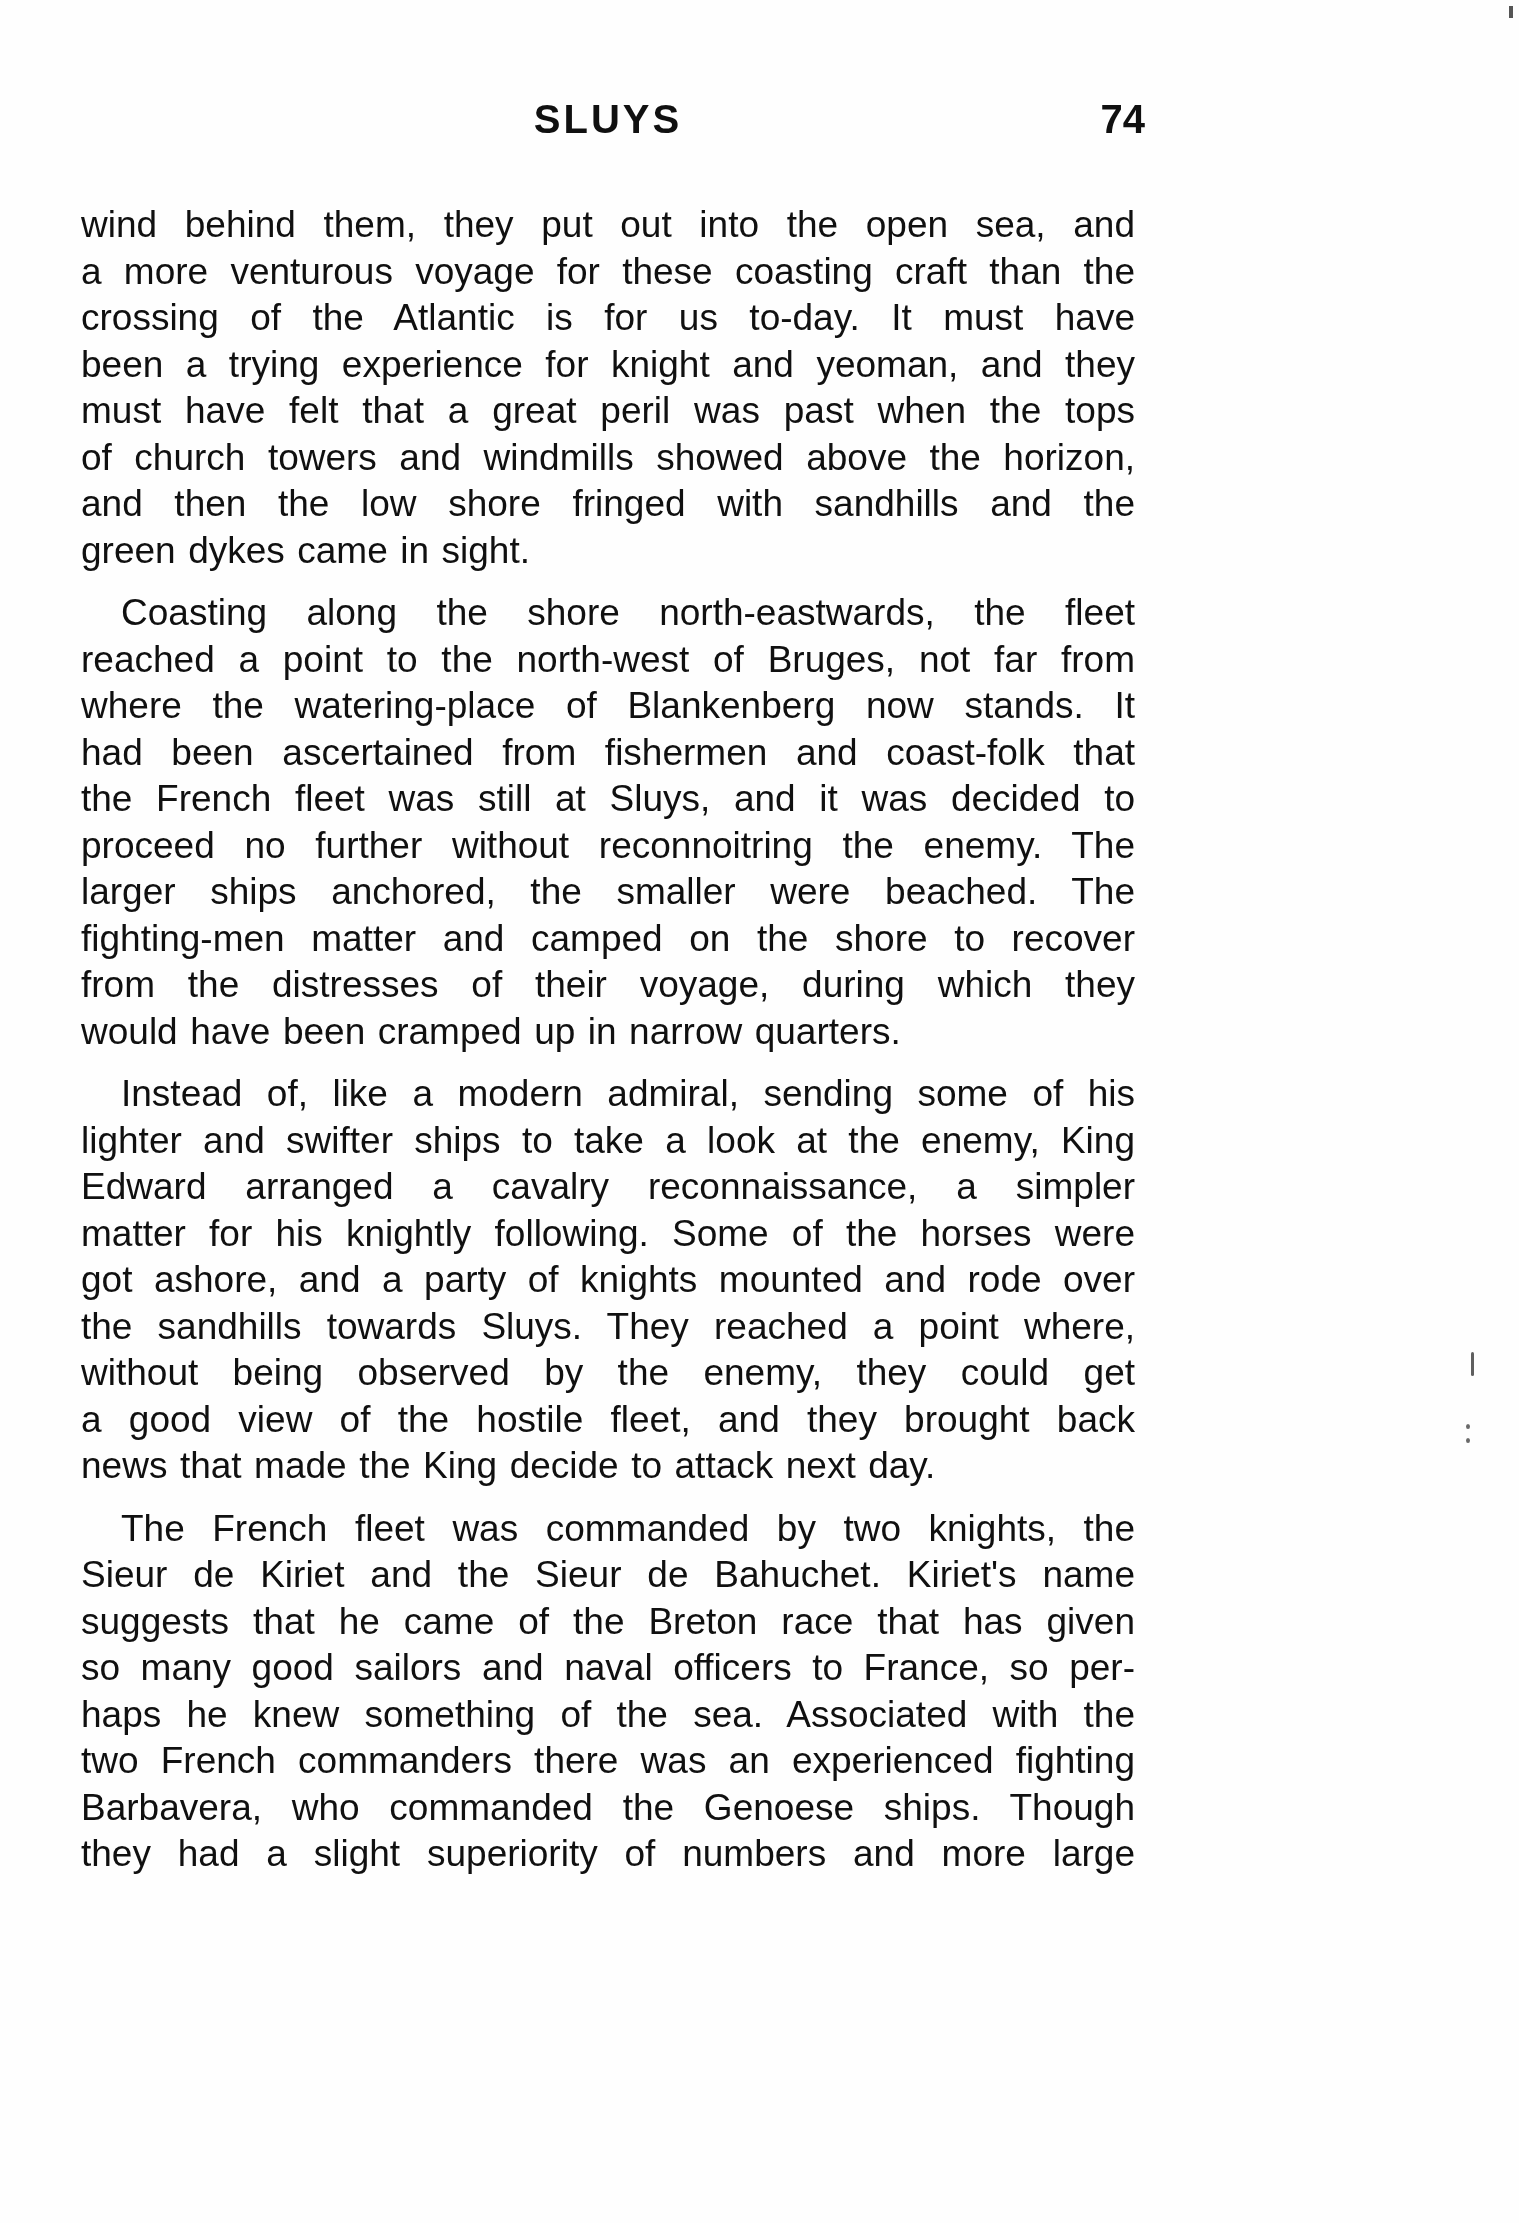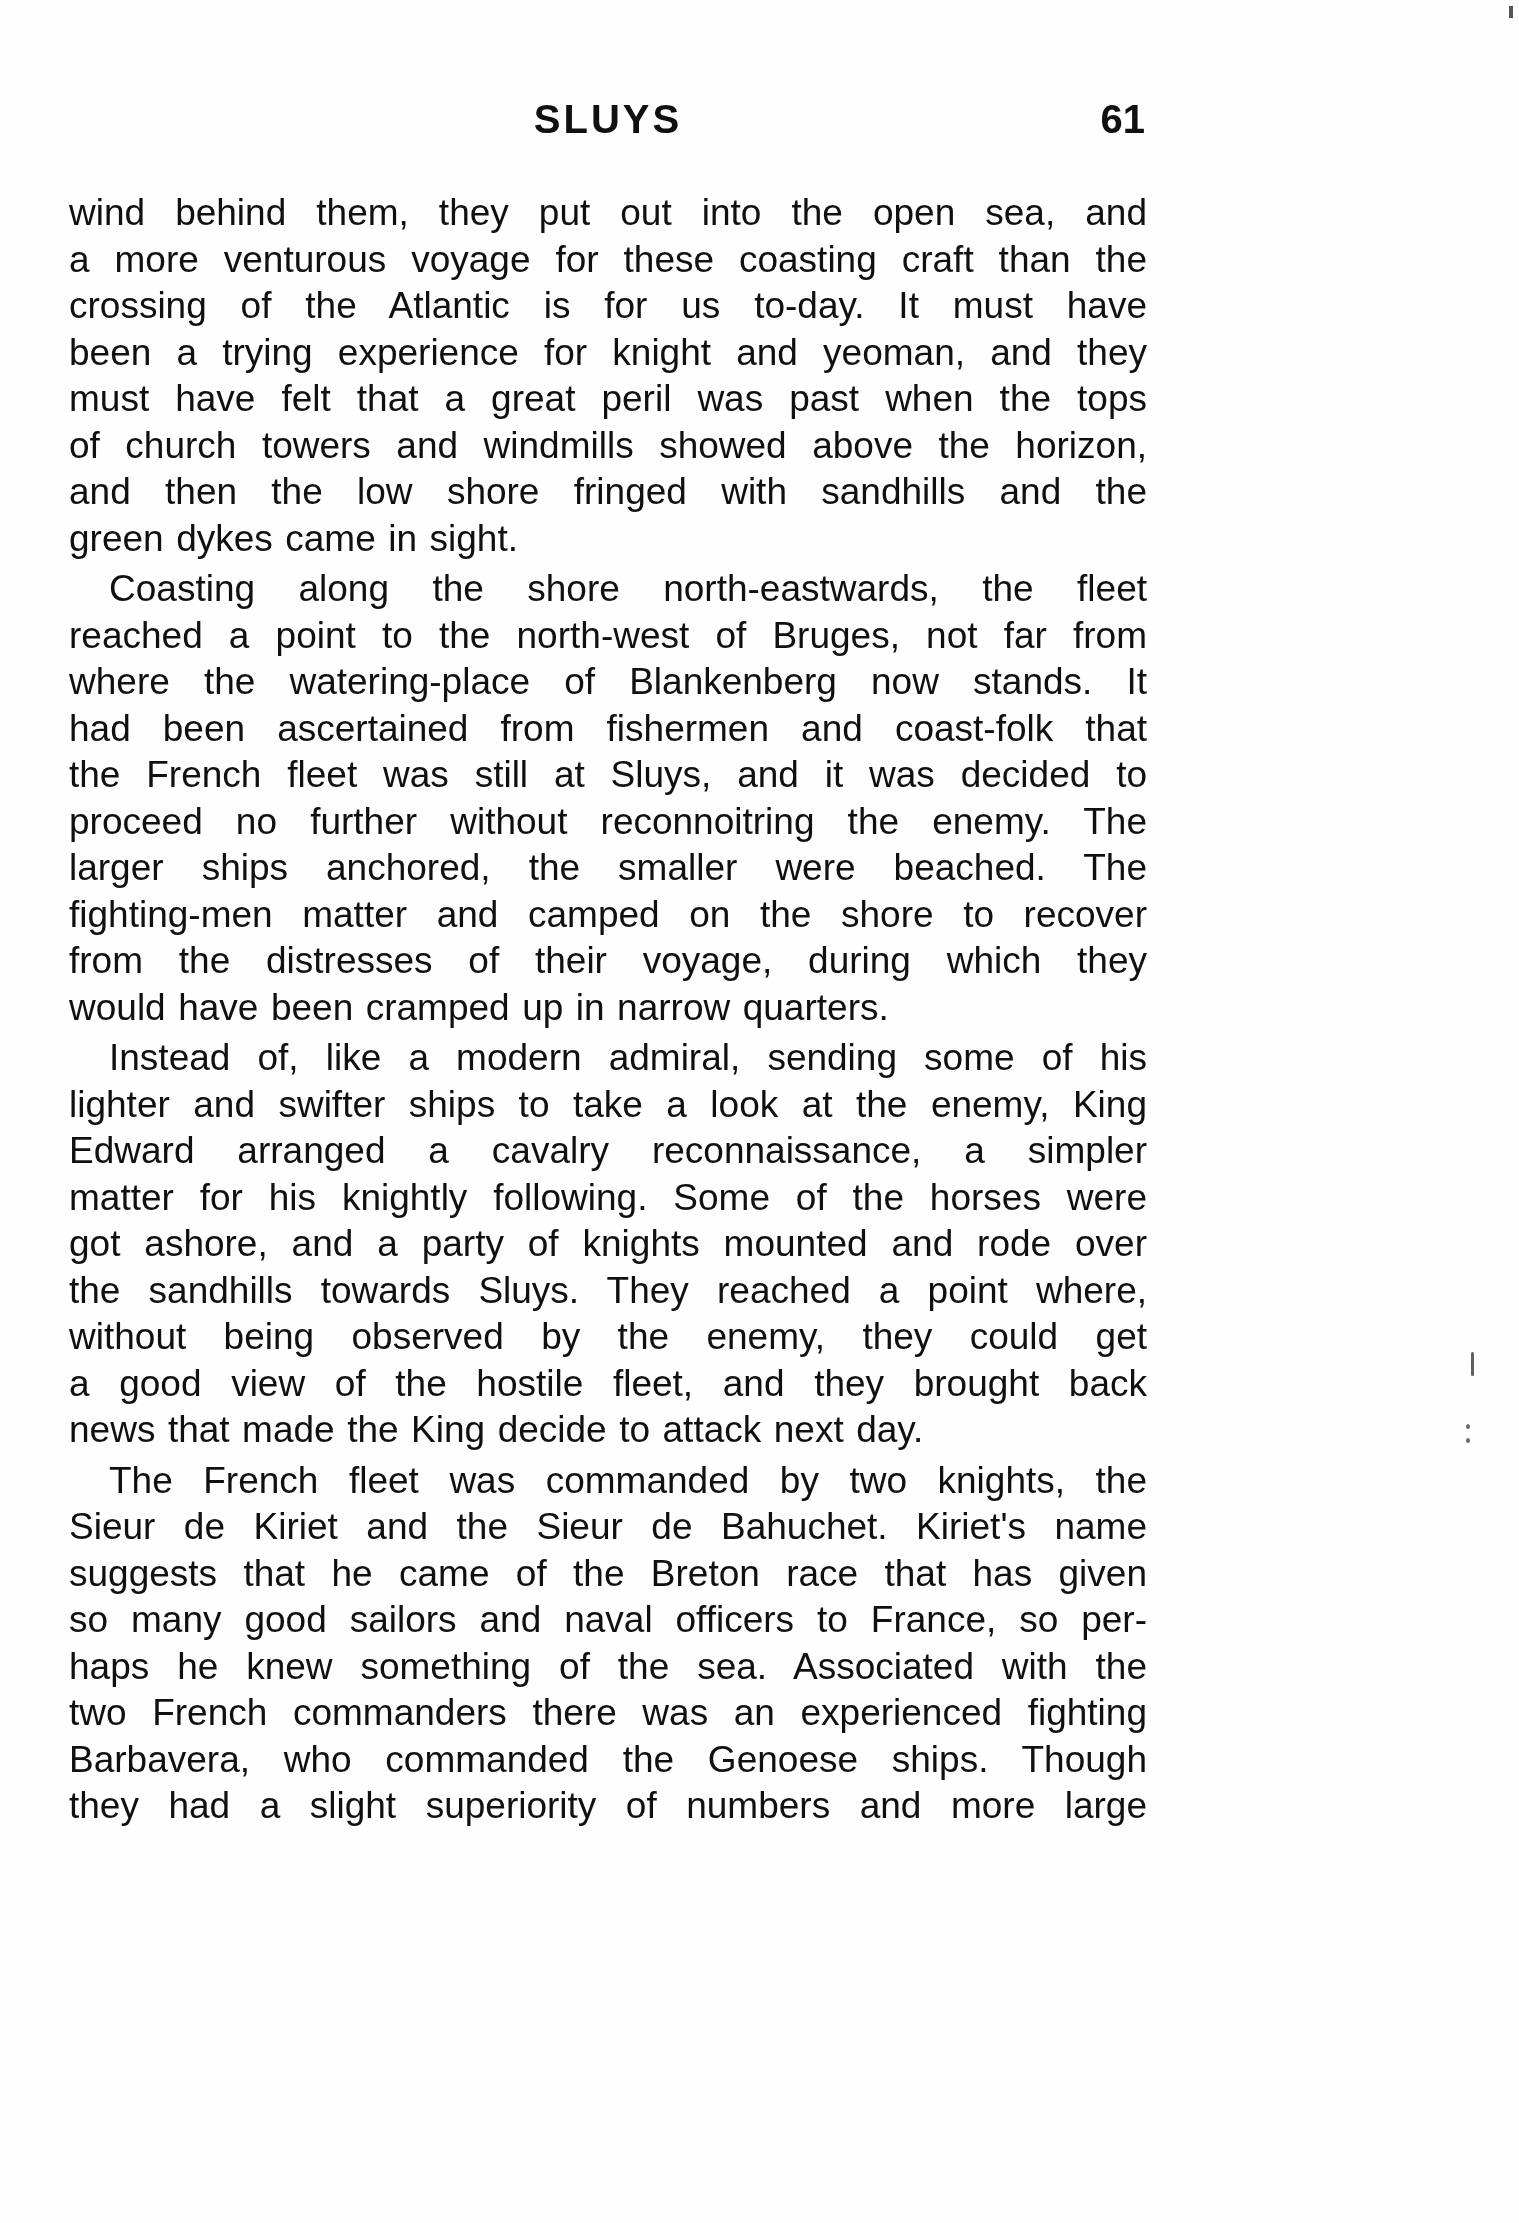--- a/index.html
+++ b/index.html
@@ -41,21 +41,21 @@
     font-weight: bold;
     line-height: 46px;
   }
   .page-body {
     position: absolute;
     left: 65px;
     top: 186px;
     width: 1086px;
   }
   .paragraph {
-    margin: 4px;
+    margin: 16px;
     padding: 0;
   }
   .line {
     height: 46.5px;
     line-height: 46.5px;
     font-size: 37px;
     word-spacing: 0.06em;
     text-align: justify;
     text-align-last: justify;
     white-space: nowrap;
@@ -76,21 +76,21 @@
   .speck-c { left: 1466px; top: 1424px; width: 4px; height: 5px;  opacity: .7; border-radius: 50%; }
   .speck-d { left: 1466px; top: 1438px; width: 4px; height: 5px;  opacity: .7; border-radius: 50%; }
 </style>
 </head>
 <body>
 
 <div class="sheet">
 
   <div class="running-header">
     <div class="running-title">SLUYS</div>
-    <div class="running-pagenum">61</div>
+    <div class="running-pagenum">74</div>
   </div>
 
   <div class="page-body">
       <div class="paragraph">
         <div class="line">wind behind them, they put out into the open sea, and</div>
         <div class="line">a more venturous voyage for these coasting craft than the</div>
         <div class="line">crossing of the Atlantic is for us to-day.  It must have</div>
         <div class="line">been a trying experience for knight and yeoman, and they</div>
         <div class="line">must have felt that a great peril was past when the tops</div>
         <div class="line">of church towers and windmills showed above the horizon,</div>

